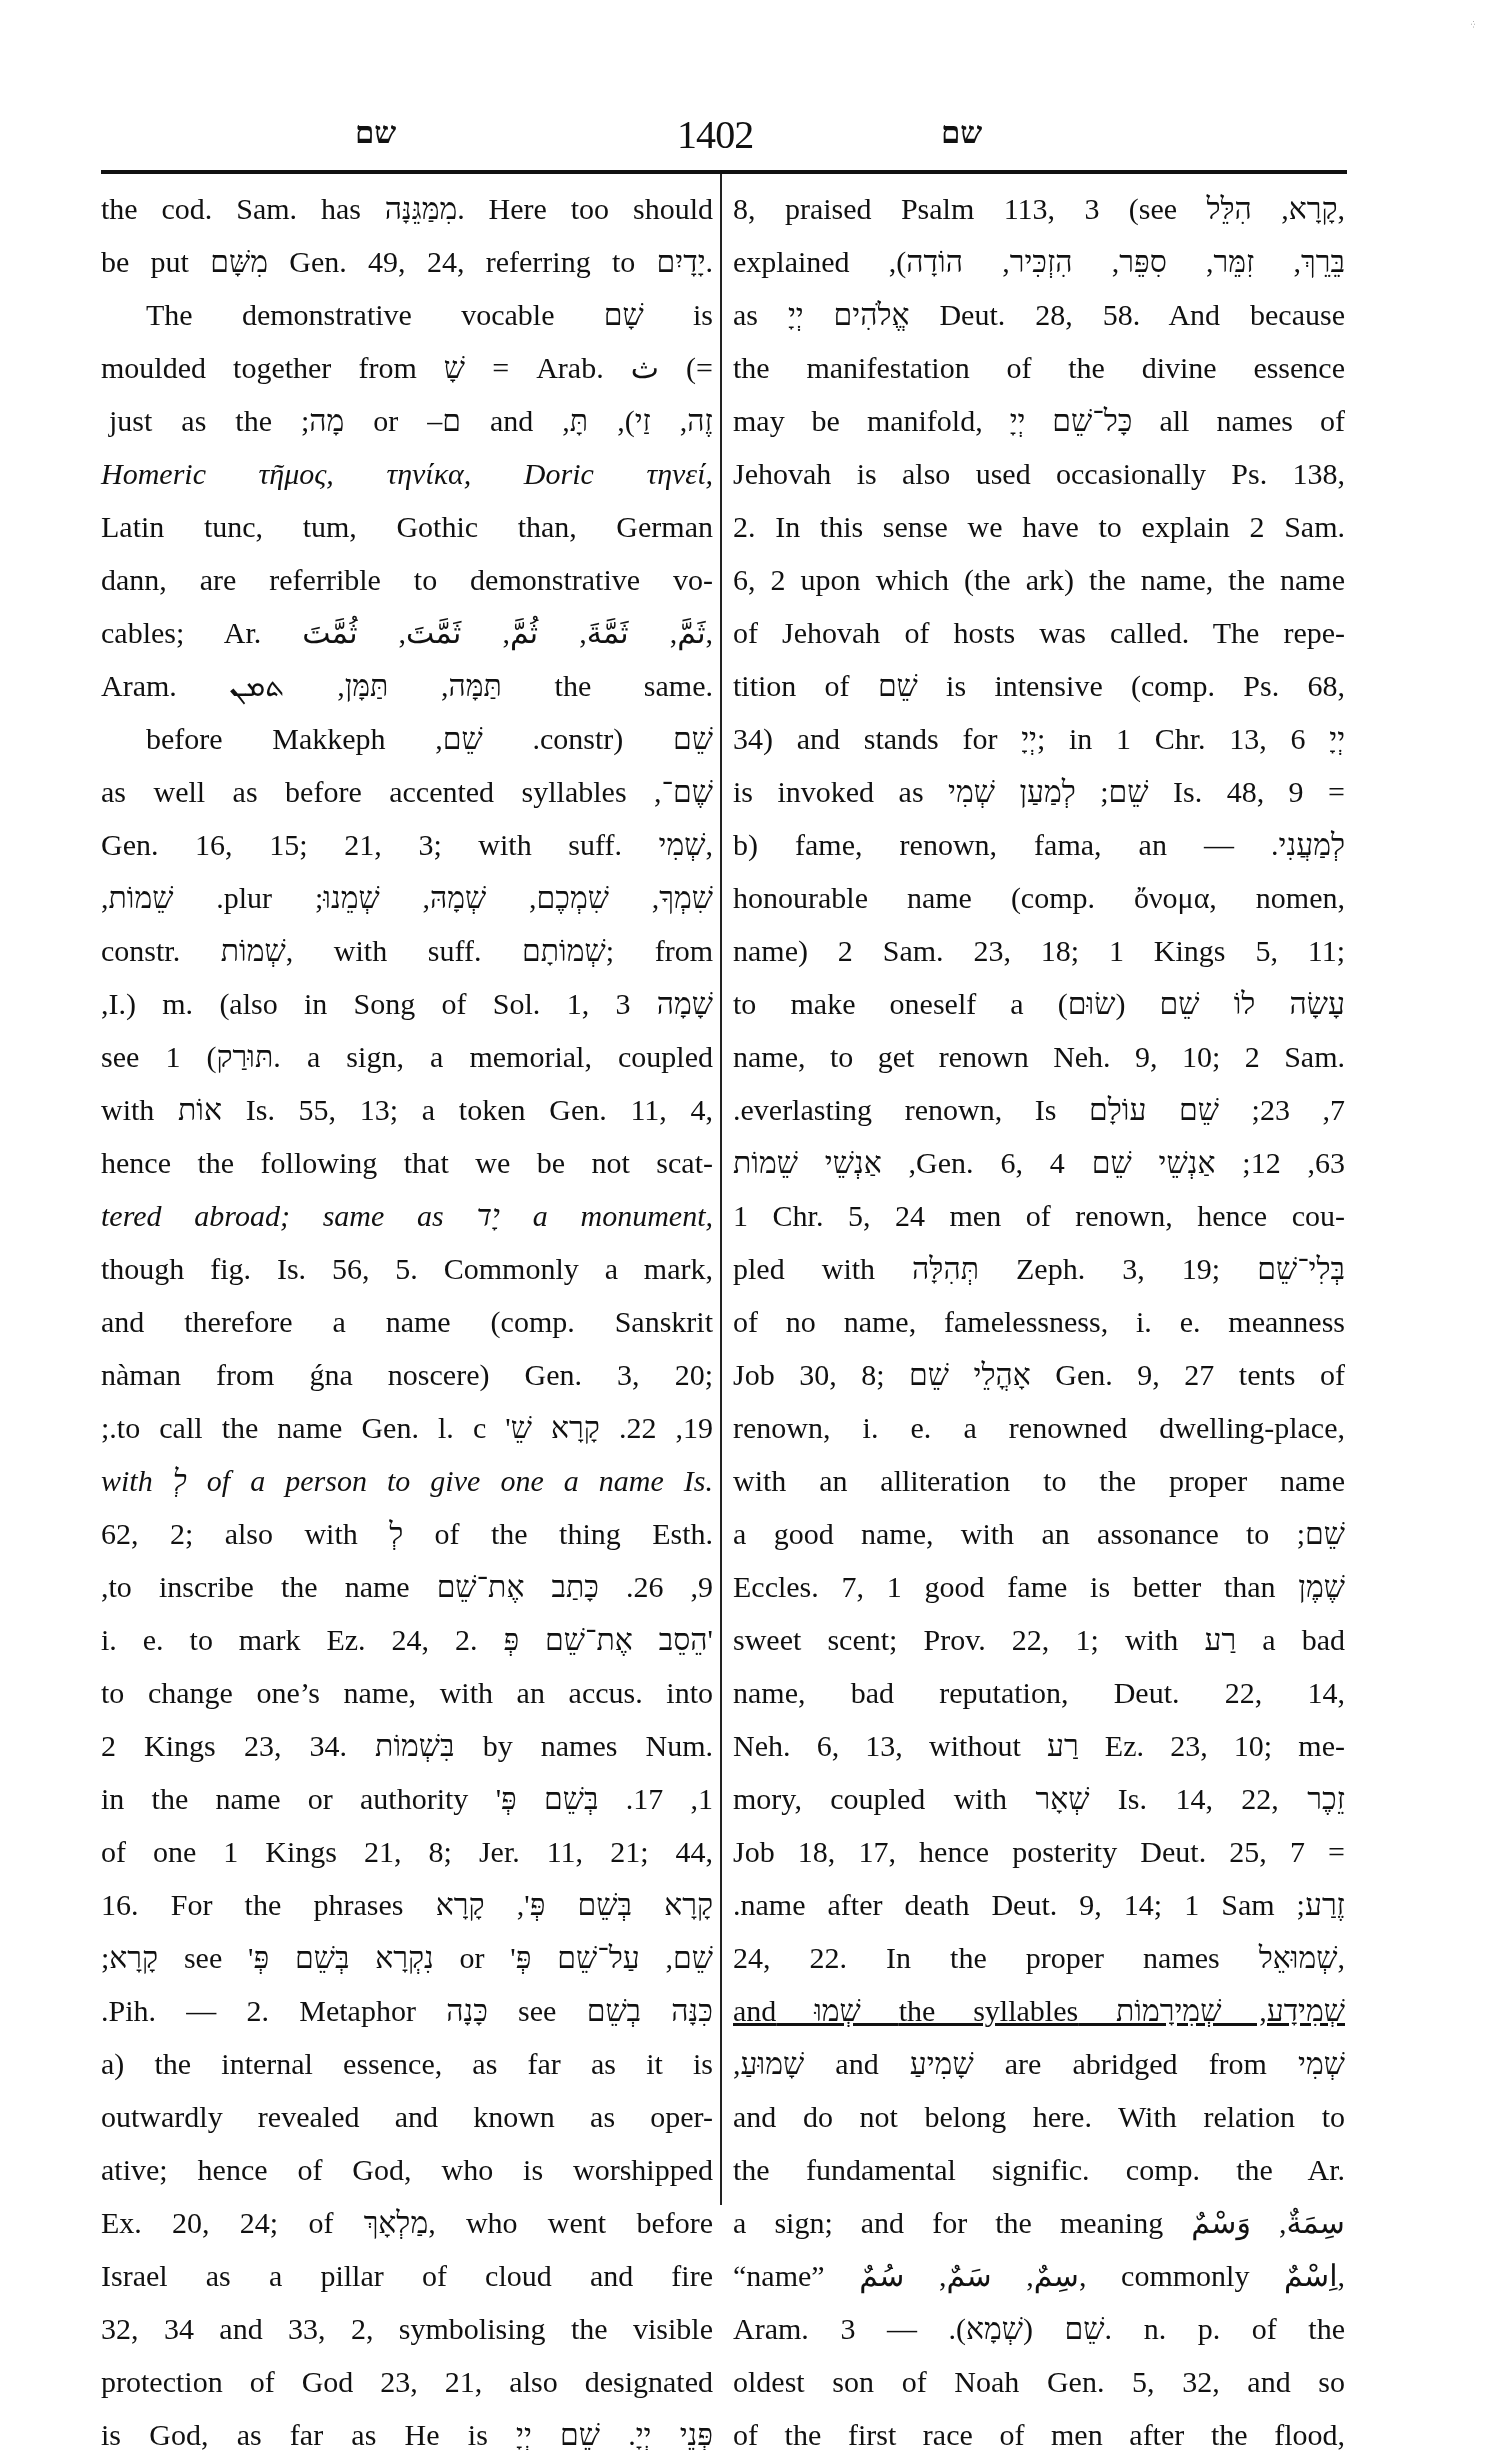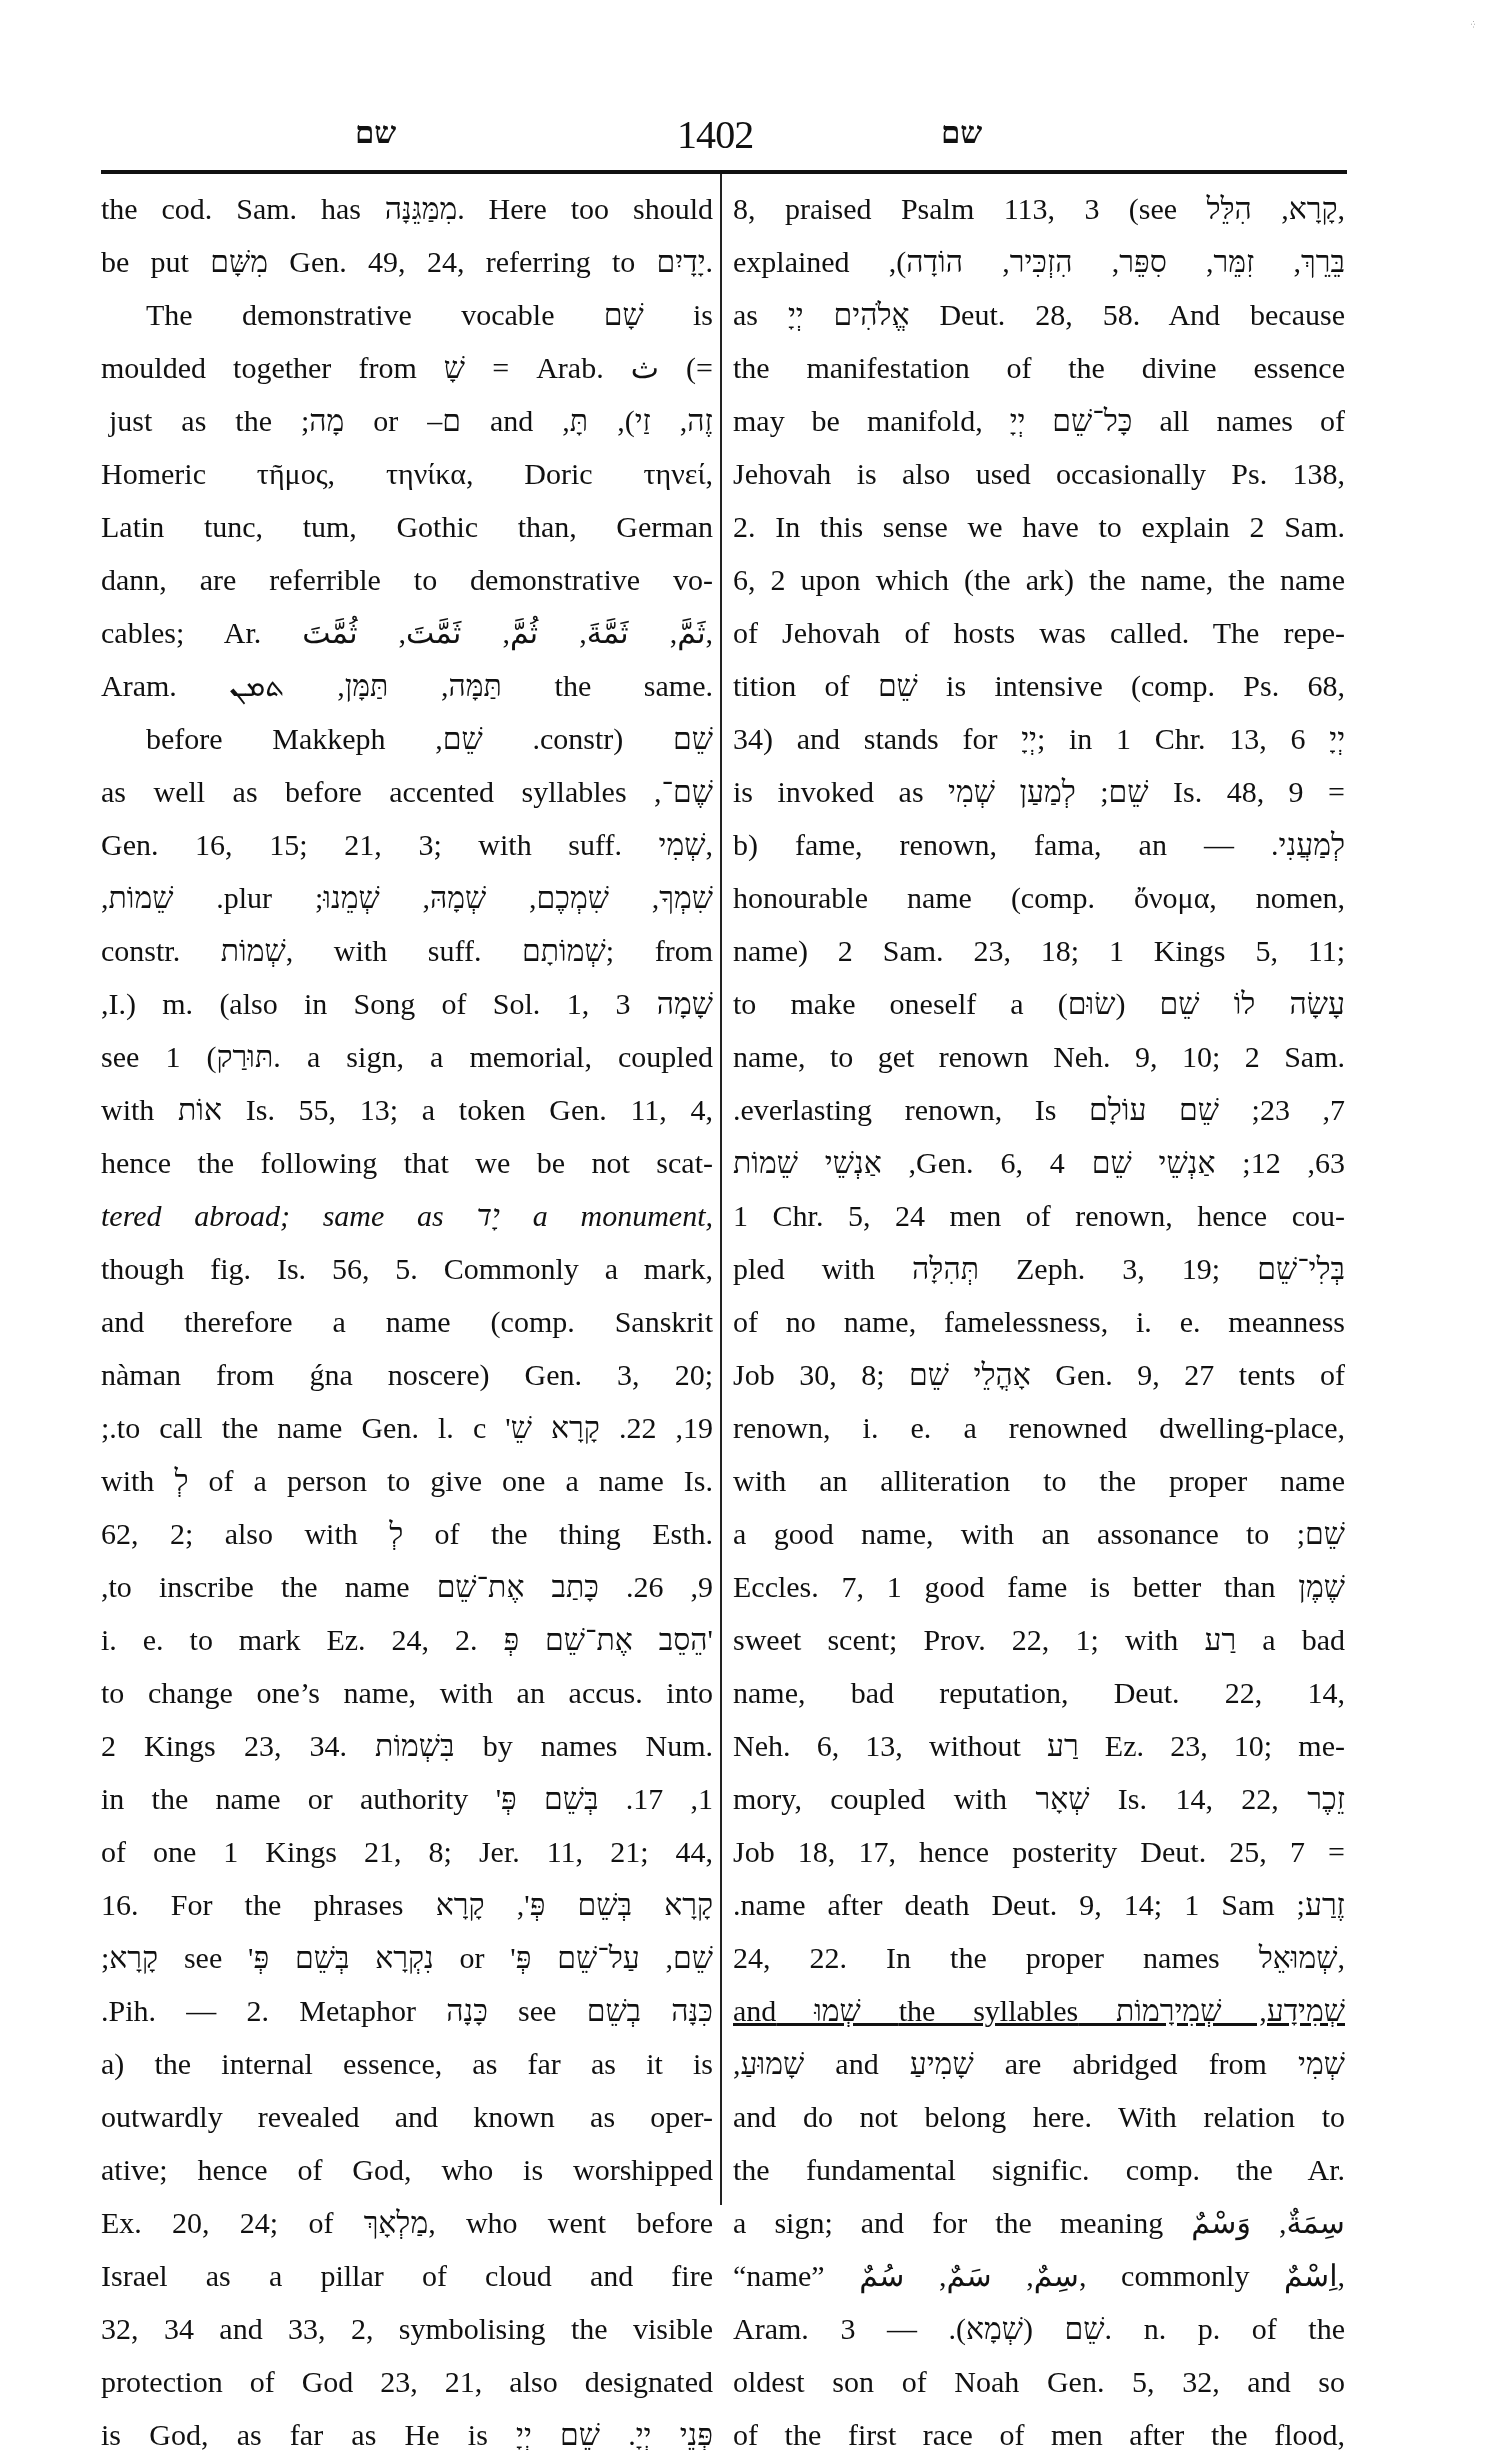--- a/index.html
+++ b/index.html
@@ -107,40 +107,40 @@
 
   <div class="rule"></div>
   <div class="col-divider"></div>
 
   <div class="column col-left" id="col-left">
       <span class="line" dir="ltr" style="unicode-bidi: plaintext; display: block; width: auto;">the cod. Sam. has מִמַּגֵּנָּה. Here too should</span>
       <span class="line" dir="ltr" style="unicode-bidi: plaintext; display: block; width: auto;">be put מִשָּׁם Gen. 49, 24, referring to יָדָיִם.</span>
       <span class="line indent" dir="ltr" style="unicode-bidi: plaintext; display: block; width: auto;">The demonstrative vocable שָׁם is</span>
       <span class="line" dir="ltr" style="unicode-bidi: plaintext; display: block; width: auto;">moulded together from שָׁ = Arab. ث (=</span>
       <span class="line" dir="ltr" style="unicode-bidi: plaintext; display: block; width: auto; margin-left: 8px;">זֶה, זַי), תָּ, and ם– or מָה; just as the</span>
-      <span class="line" dir="ltr" style="unicode-bidi: plaintext; display: block; width: auto;">Homeric τῆμος, τηνίκα, Doric τηνεί,</span>
+      <span class="line" dir="ltr" style="unicode-bidi: plaintext; display: block; width: auto; font-style: italic;">Homeric τῆμος, τηνίκα, Doric τηνεί,</span>
       <span class="line" dir="ltr" style="unicode-bidi: plaintext; display: block; width: auto;">Latin tunc, tum, Gothic than, German</span>
       <span class="line" dir="ltr" style="unicode-bidi: plaintext; display: block; width: auto;">dann, are referrible to demonstrative vo-</span>
       <span class="line" dir="ltr" style="unicode-bidi: plaintext; display: block; width: auto;">cables; Ar. ثَمَّ, ثَمَّةَ, ثُمَّ, ثَمَّتَ, ثُمَّتَ,</span>
       <span class="line" dir="ltr" style="unicode-bidi: plaintext; display: block; width: auto;">Aram. תַּמָּה, תַּמָּן, ܬܡܢ the same.</span>
       <span class="line indent" dir="ltr" style="unicode-bidi: plaintext; display: block; width: auto;">שֵׁם (constr. שֵׁם, before Makkeph</span>
       <span class="line" dir="ltr" style="unicode-bidi: plaintext; display: block; width: auto;">שֶׁם־, as well as before accented syllables</span>
       <span class="line" dir="ltr" style="unicode-bidi: plaintext; display: block; width: auto;">Gen. 16, 15; 21, 3; with suff. שְׁמִי,</span>
       <span class="line" dir="ltr" style="unicode-bidi: plaintext; display: block; width: auto;">שִׁמְךָ, שִׁמְכֶם, שְׁמָהּ, שְׁמֵנוּ; plur. שֵׁמוֹת,</span>
       <span class="line" dir="ltr" style="unicode-bidi: plaintext; display: block; width: auto;">constr. שְׁמוֹת, with suff. שְׁמוֹתָם; from</span>
       <span class="line" dir="ltr" style="unicode-bidi: plaintext; display: block; width: auto;">שָׁמָה I.) m. (also in Song of Sol. 1, 3,</span>
       <span class="line" dir="ltr" style="unicode-bidi: plaintext; display: block; width: auto;">see תּוּרַק) 1. a sign, a memorial, coupled</span>
       <span class="line" dir="ltr" style="unicode-bidi: plaintext; display: block; width: auto;">with אוֹת Is. 55, 13; a token Gen. 11, 4,</span>
       <span class="line" dir="ltr" style="unicode-bidi: plaintext; display: block; width: auto;">hence the following that we be not scat-</span>
       <span class="line" dir="ltr" style="unicode-bidi: plaintext; display: block; width: auto; font-style: italic;">tered abroad; same as יָד a monument,</span>
       <span class="line" dir="ltr" style="unicode-bidi: plaintext; display: block; width: auto;">though fig. Is. 56, 5. Commonly a mark,</span>
       <span class="line" dir="ltr" style="unicode-bidi: plaintext; display: block; width: auto;">and therefore a name (comp. Sanskrit</span>
       <span class="line" dir="ltr" style="unicode-bidi: plaintext; display: block; width: auto;">nàman from ǵna noscere) Gen. 3, 20;</span>
       <span class="line" dir="ltr" style="unicode-bidi: plaintext; display: block; width: auto;">19, 22. קָרָא שֵׁ' to call the name Gen. l. c.;</span>
-      <span class="line" dir="ltr" style="unicode-bidi: plaintext; display: block; width: auto;">with לְ of a person to give one a name Is.</span>
+      <span class="line" dir="ltr" style="unicode-bidi: plaintext; display: block; width: auto; font-style: italic;">with לְ of a person to give one a name Is.</span>
       <span class="line" dir="ltr" style="unicode-bidi: plaintext; display: block; width: auto;">62, 2; also with לְ of the thing Esth.</span>
       <span class="line" dir="ltr" style="unicode-bidi: plaintext; display: block; width: auto;">9, 26. כָּתַב אֶת־שֵׁם to inscribe the name,</span>
       <span class="line" dir="ltr" style="unicode-bidi: plaintext; display: block; width: auto;">i. e. to mark Ez. 24, 2. הֵסֵב אֶת־שֵׁם פְּ'</span>
       <span class="line" dir="ltr" style="unicode-bidi: plaintext; display: block; width: auto;">to change one’s name, with an accus. into</span>
       <span class="line" dir="ltr" style="unicode-bidi: plaintext; display: block; width: auto;">2 Kings 23, 34. בִּשְׁמוֹת by names Num.</span>
       <span class="line" dir="ltr" style="unicode-bidi: plaintext; display: block; width: auto;">1, 17. בְּשֵׁם פְּ' in the name or authority</span>
       <span class="line" dir="ltr" style="unicode-bidi: plaintext; display: block; width: auto;">of one 1 Kings 21, 8; Jer. 11, 21; 44,</span>
       <span class="line" dir="ltr" style="unicode-bidi: plaintext; display: block; width: auto;">16. For the phrases קָרָא בְּשֵׁם פְּ', קָרָא</span>
       <span class="line" dir="ltr" style="unicode-bidi: plaintext; display: block; width: auto;">שֵׁם, עַל־שֵׁם פְּ' or נִקְרָא בְּשֵׁם פְּ' see קָרָא;</span>
       <span class="line" dir="ltr" style="unicode-bidi: plaintext; display: block; width: auto;">כִּנָּה בְשֵׁם see כָּנָה Pih. — 2. Metaphor.</span>

